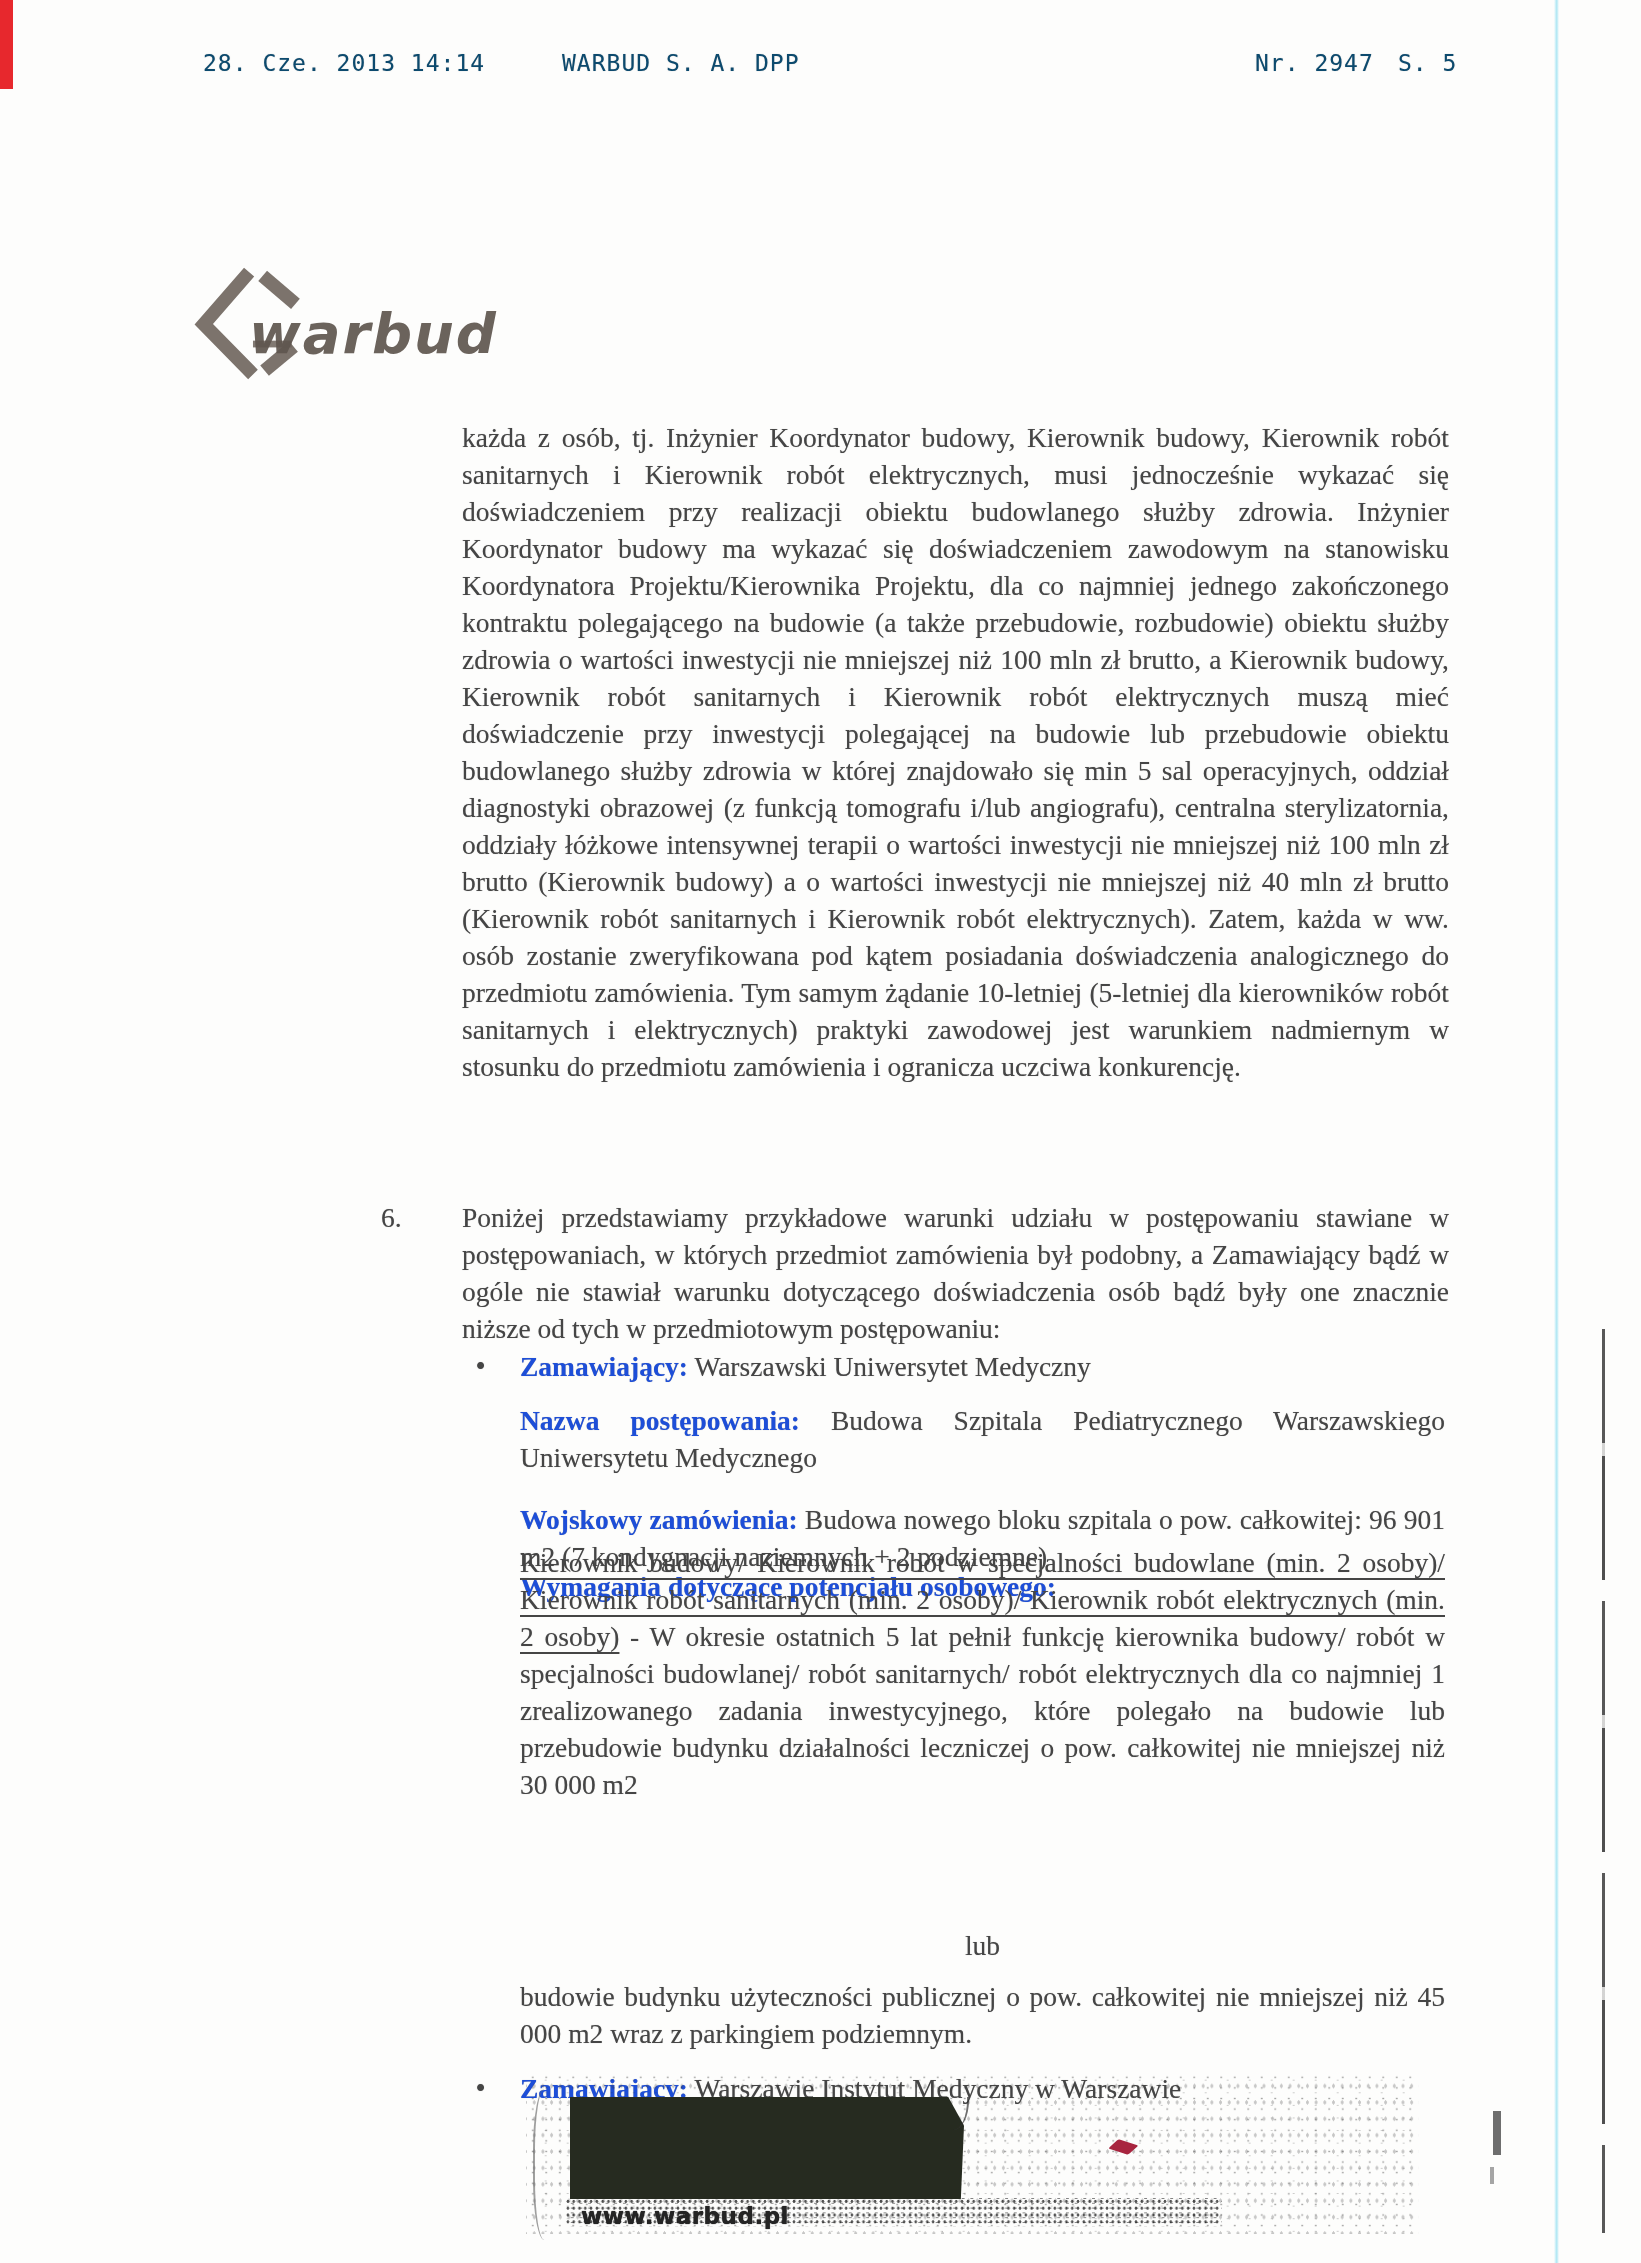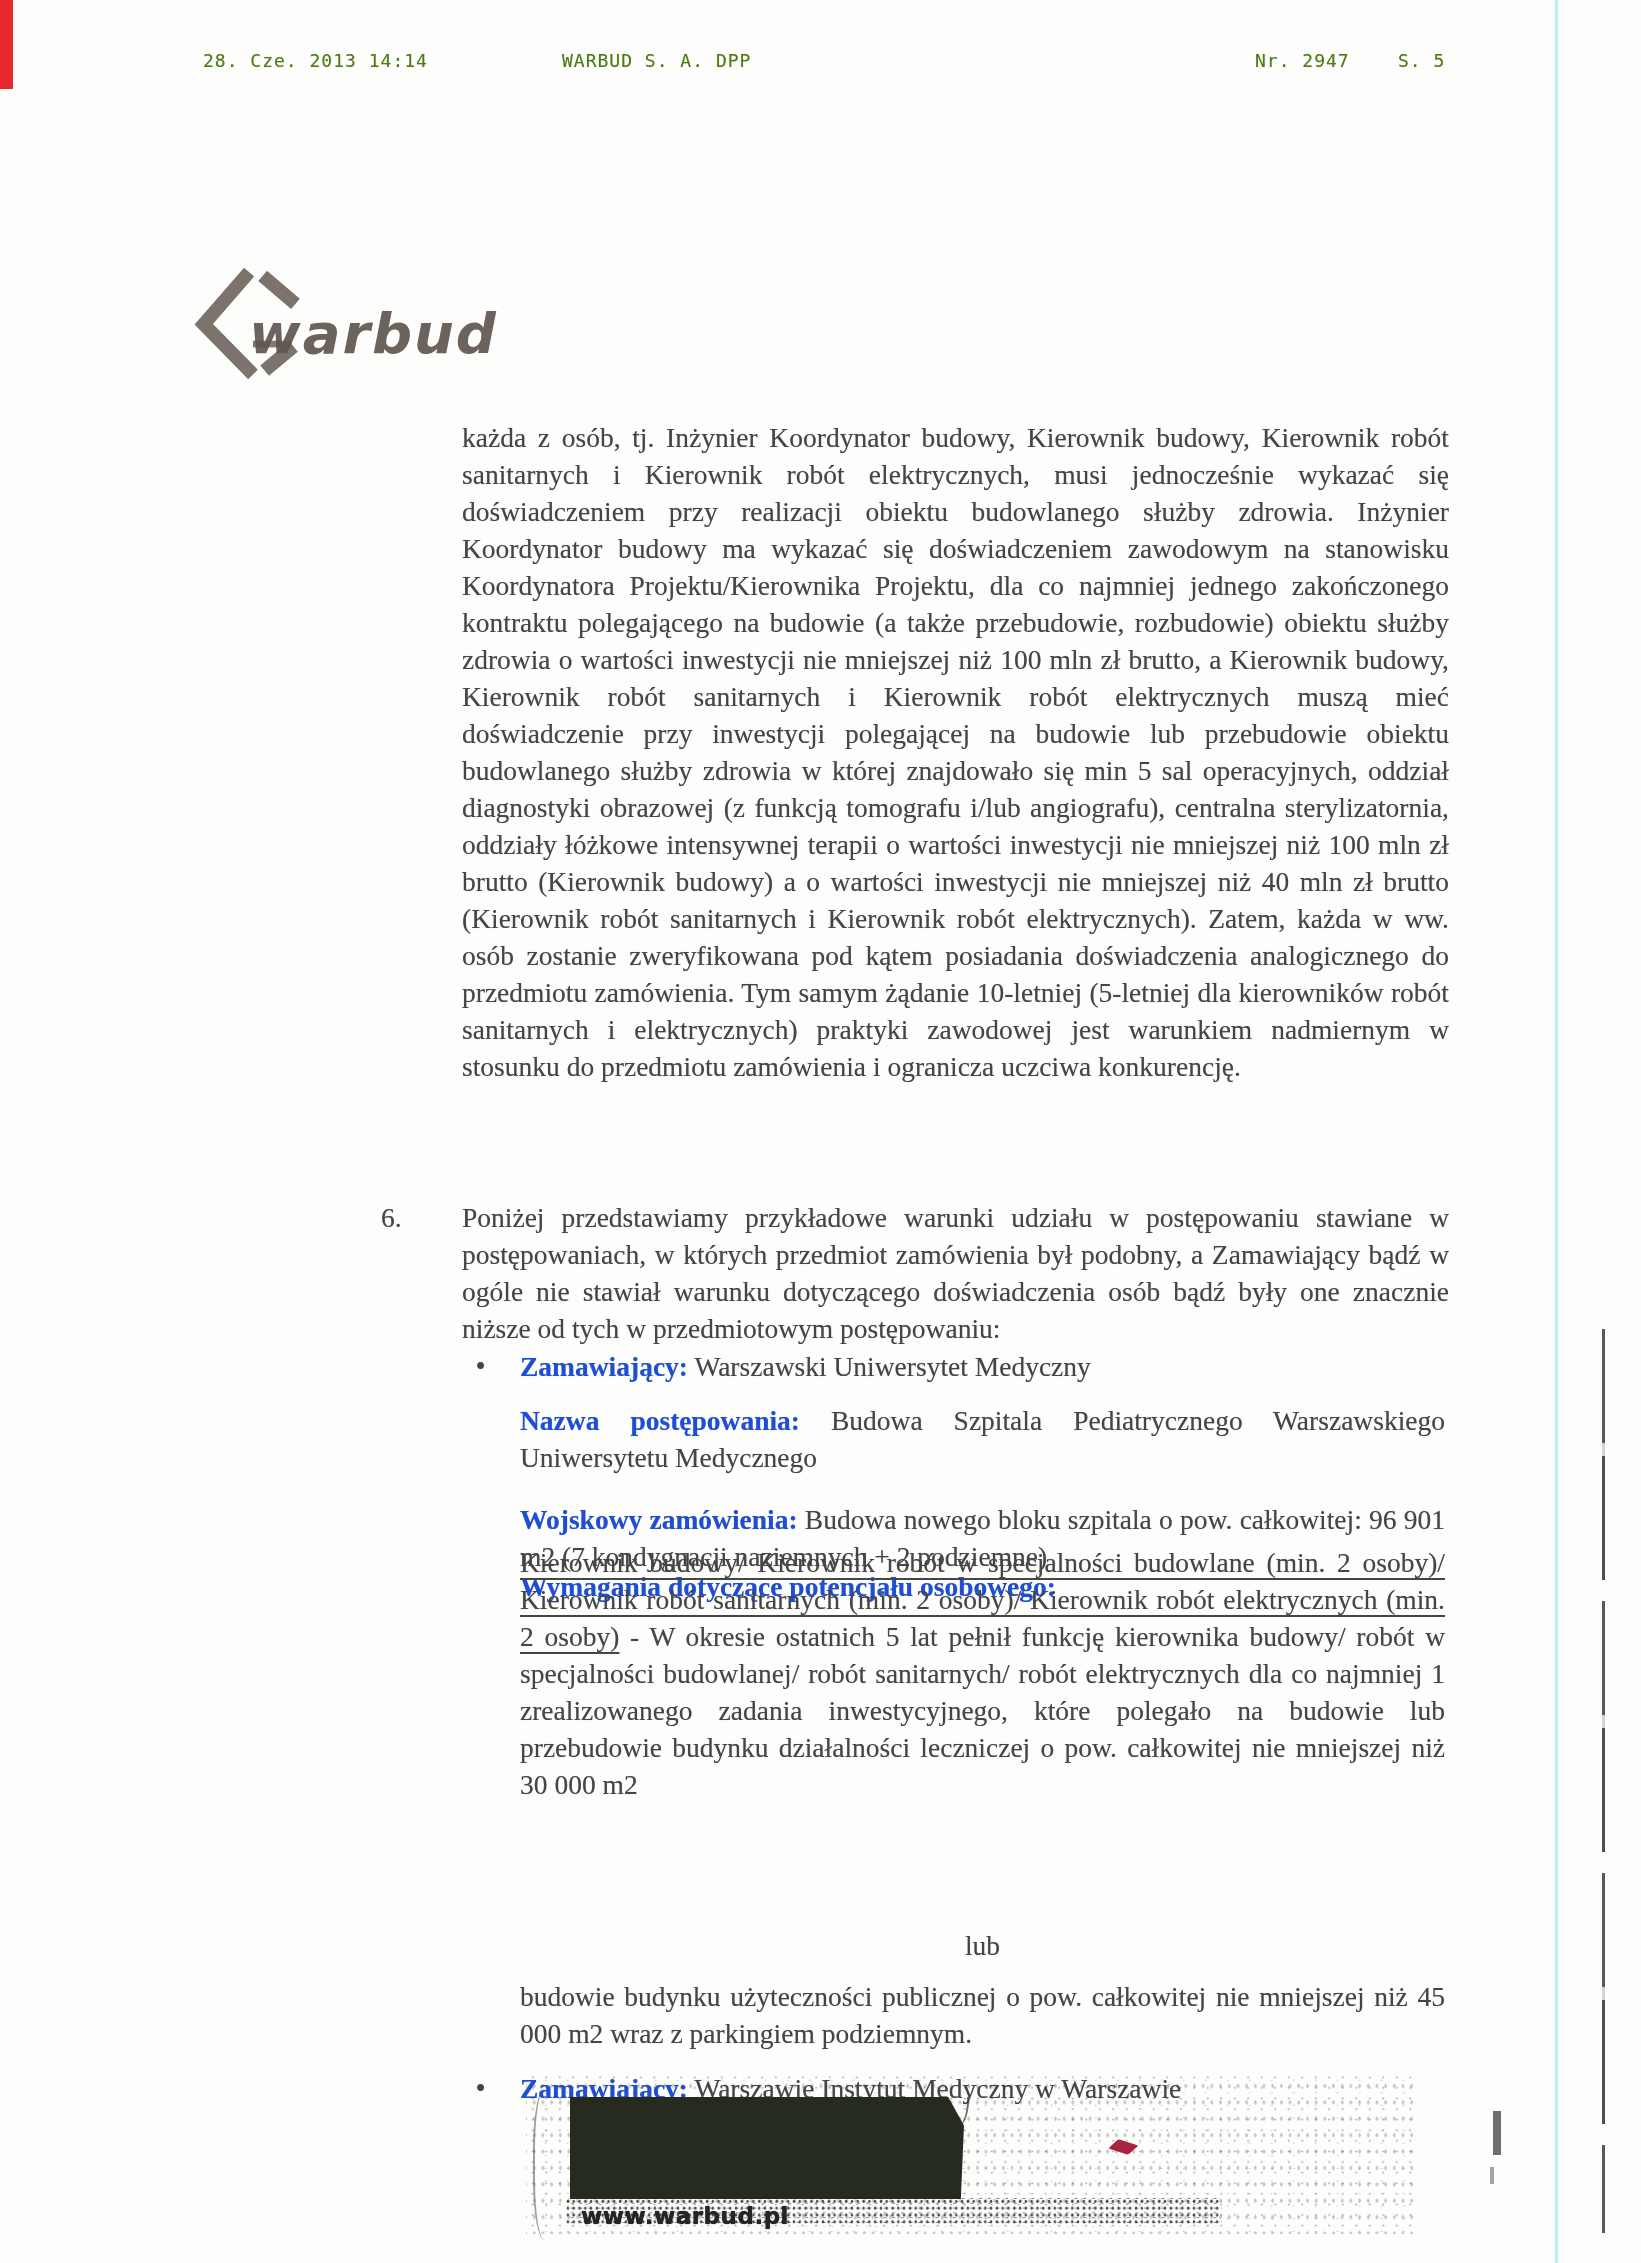--- a/index.html
+++ b/index.html
@@ -4,21 +4,21 @@
 <style>
   html,body{margin:0;padding:0;}
   body{
     width:1641px;height:2263px;position:relative;background:#fdfdfc;
     font-family:"Liberation Serif", serif;color:#454545;overflow:hidden;
   }
   .abs{position:absolute;}
   
   .fax{
     font-family:"DejaVu Sans Mono", monospace;
-    font-size:18px;color:#4d7c0f;letter-spacing:1px;white-space:pre;
+    font-size:23px;color:#0c4a6e;letter-spacing:1px;white-space:pre;
     text-shadow:0 0 1px rgba(140,140,140,.55);
   }
   
   .red-strip{left:0;top:0;width:12.6px;height:89px;background:#e7282d;}
   .cyan-line{left:1554px;top:0;width:4.8px;height:2263px;
     background:linear-gradient(90deg,rgba(198,238,247,0),#c6eef7 35%,#aee6f3 55%,rgba(198,238,247,0));}
   .gray-line{left:1602px;top:1329px;width:2.9px;height:904px;
     background:repeating-linear-gradient(180deg,#585858 0 114px,rgba(88,88,88,.25) 114px 127px,#4f4f4f 127px 251px,rgba(88,88,88,0) 251px 272px);}
   .speck-a{left:1493px;top:2111px;width:7.7px;height:44px;background:#4a4a4a;opacity:.8;}
   .speck-b{left:1490px;top:2167px;width:3.9px;height:17.4px;background:#6a6a6a;opacity:.6;}

